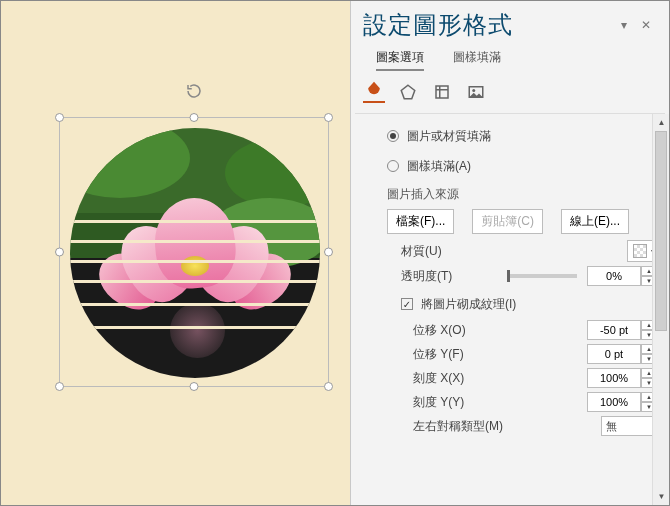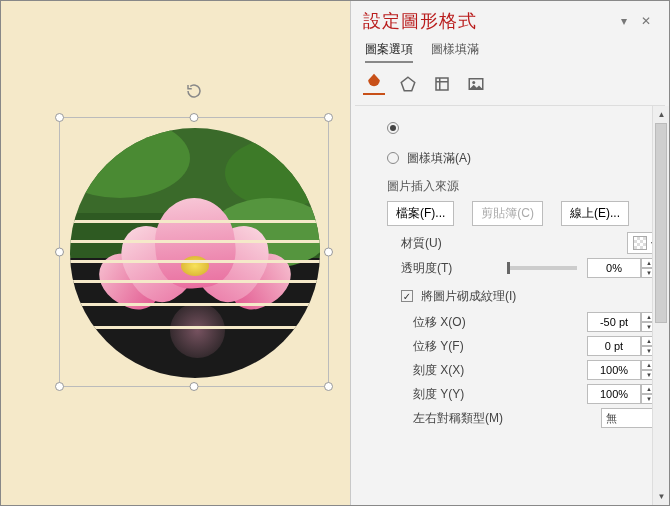--- a/index.html
+++ b/index.html
@@ -26,24 +26,24 @@
   .pad { position: absolute; border-radius: 50%; }
   .pad1 { width: 140px; height: 80px; background: #4a8a33; left: -20px; top: -10px; }
   .pad2 { width: 110px; height: 70px; background: #3d7a28; right: -15px; top: 10px; }
   .pad3 { width: 120px; height: 70px; background: #55953e; right: -10px; top: 70px; }
   .refl { position: absolute; width: 55px; height: 55px; background: radial-gradient(rgba(230,150,180,.45),rgba(0,0,0,0)); border-radius: 50%; left: 100px; top: 175px; }
   .stripe { position: absolute; left: 0; width: 100%; height: 3px; background: #f5e9c9; }
   .s1 { top: 92px; } .s2 { top: 112px; } .s3 { top: 132px; } .s4 { top: 152px; } .s5 { top: 175px; } .s6 { top: 198px; }
 
   .panel { position: absolute; right: 0; top: 0; width: 319px; height: 504px; background: #f3f3f3; border-left: 1px solid #c8c8c8; display: flex; flex-direction: column; }
   .panel-hdr { display: flex; align-items: center; padding: 8px 12px 4px; }
-  .panel-title { color: #b91c1c; font-size: 18px; font-weight: 400; flex: 1; letter-spacing: 1px; }
+  .panel-title { color: #0c4a6e; font-size: 24px; font-weight: 400; flex: 1; letter-spacing: 1px; }
   .panel-hdr .ico { width: 22px; text-align: center; color: #777; font-size: 12px; cursor: pointer; }
   .tabs-text { display: flex; gap: 18px; padding: 4px 14px 6px; font-size: 12px; }
-  .tabs-text span { color: #555; cursor: pointer; }
+  .tabs-text span { color: #555; cursor: pointer; margin-left: 11px; }
   .tabs-text .active { color: #222; border-bottom: 2px solid #888; padding-bottom: 3px; }
   .tabs-icon { display: flex; gap: 12px; padding: 4px 12px 10px; align-items: center; }
   .tabs-icon .t { width: 22px; height: 22px; display: flex; align-items: center; justify-content: center; cursor: pointer; color: #666; }
   .tabs-icon .t.active { color: #c85018; border-bottom: 2px solid #c85018; padding-bottom: 2px; }
   .divider { height: 1px; background: #ddd; margin: 0 4px; }
   .scroll { flex: 1; overflow: hidden; position: relative; padding: 8px 8px 8px 14px; font-size: 12px; color: #444; }
   .scrollbar { position: absolute; right: 0; top: 0; width: 17px; height: 100%; background: #efefef; border-left: 1px solid #ddd; }
   .sb-btn { width: 17px; height: 17px; background: #efefef; display: flex; align-items: center; justify-content: center; font-size: 8px; color: #555; }
   .sb-thumb { position: absolute; top: 17px; left: 2px; width: 12px; height: 200px; background: #cfcfcf; border: 1px solid #bbb; }
   .row { display: flex; align-items: center; min-height: 28px; margin-bottom: 2px; }
@@ -143,20 +143,21 @@
           <circle cx="9" cy="10" r="2" fill="currentColor"></circle>
           <path fill="currentColor" d="M3 19l6-6 4 4 3-3 5 5z"></path>
         </svg>
       </div>
   </div>
   <div class="divider"></div>
 
   <div class="scroll">
     <div class="row ind1">
       <span class="radio on"></span>
+      <span class="truncated">圖片或材質填滿</span>
     </div>
     <div class="row ind1">
       <span class="radio"></span>
       <span>圖樣填滿(A)</span>
     </div>
 
     <div class="section-lbl">圖片插入來源</div>
     <div class="btn-row">
       <button class="btn">檔案(F)...</button>
       <button class="btn disabled">剪貼簿(C)</button>

